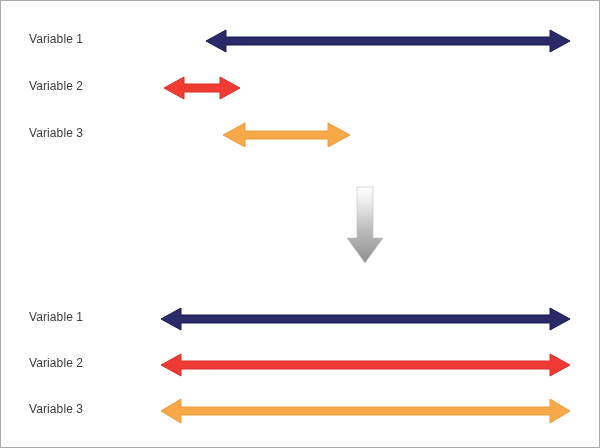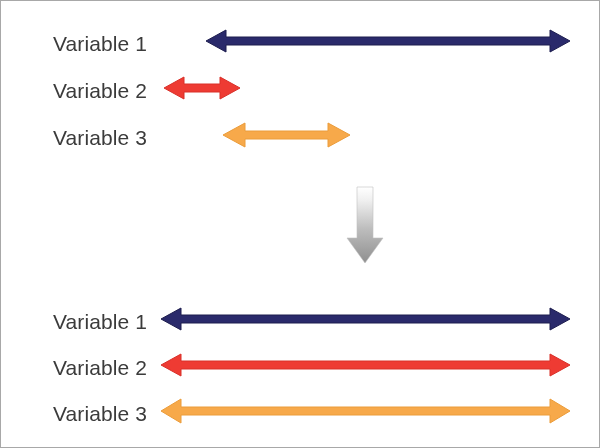--- a/index.html
+++ b/index.html
@@ -15,26 +15,25 @@
     width: 600px;
     height: 448px;
     background: #ffffff;
     box-sizing: border-box;
     border: 1px solid #a8a8a8;
     overflow: hidden;
   }
   .var-label {
     position: absolute;
     font-family: "Liberation Sans", sans-serif;
-    font-size: 21px;
+    font-size: 12px;
     color: #3b3b3b;
     letter-spacing: 0.1px;
     white-space: nowrap;
     line-height: 1;
-    margin-left: 24px;
   }
   .arrow-svg {
     position: absolute;
     display: block;
   }
 </style>
 </head>
 <body>
 
 <div id="canvas">

